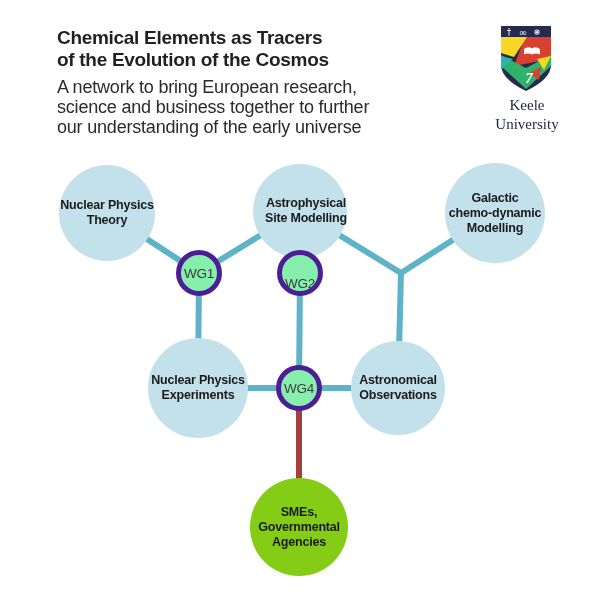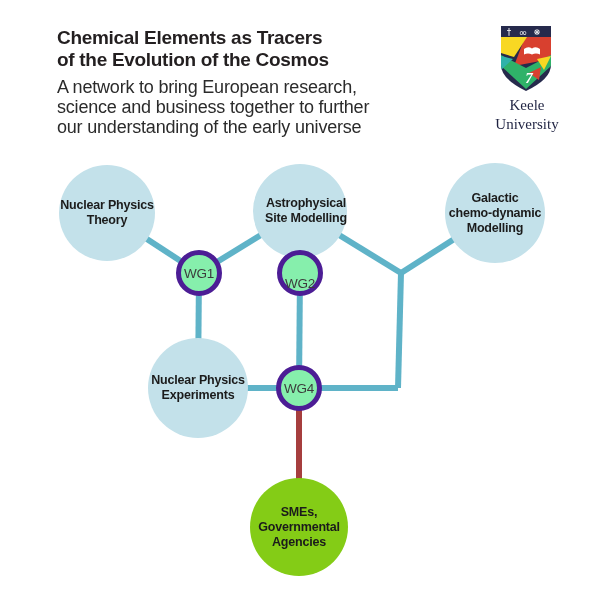--- a/index.html
+++ b/index.html
@@ -122,20 +122,24 @@
   </div>
   <div class="node big n-gcm">
     <span class="lbl">Galactic
 chemo-dynamic
 Modelling</span>
   </div>
   <div class="node big n-npe">
     <span class="lbl">Nuclear Physics
 Experiments</span>
   </div>
+  <div class="node big n-ao">
+    <span class="lbl">Astronomical
+Observations</span>
+  </div>
   <div class="node stakeholder n-smes">
     <span class="lbl">SMEs,
 Governmental
 Agencies</span>
   </div>
 
   <div class="wg n-wg1">
     <span class="lbl">WG1</span>
   </div>
   <div class="wg n-wg2">

